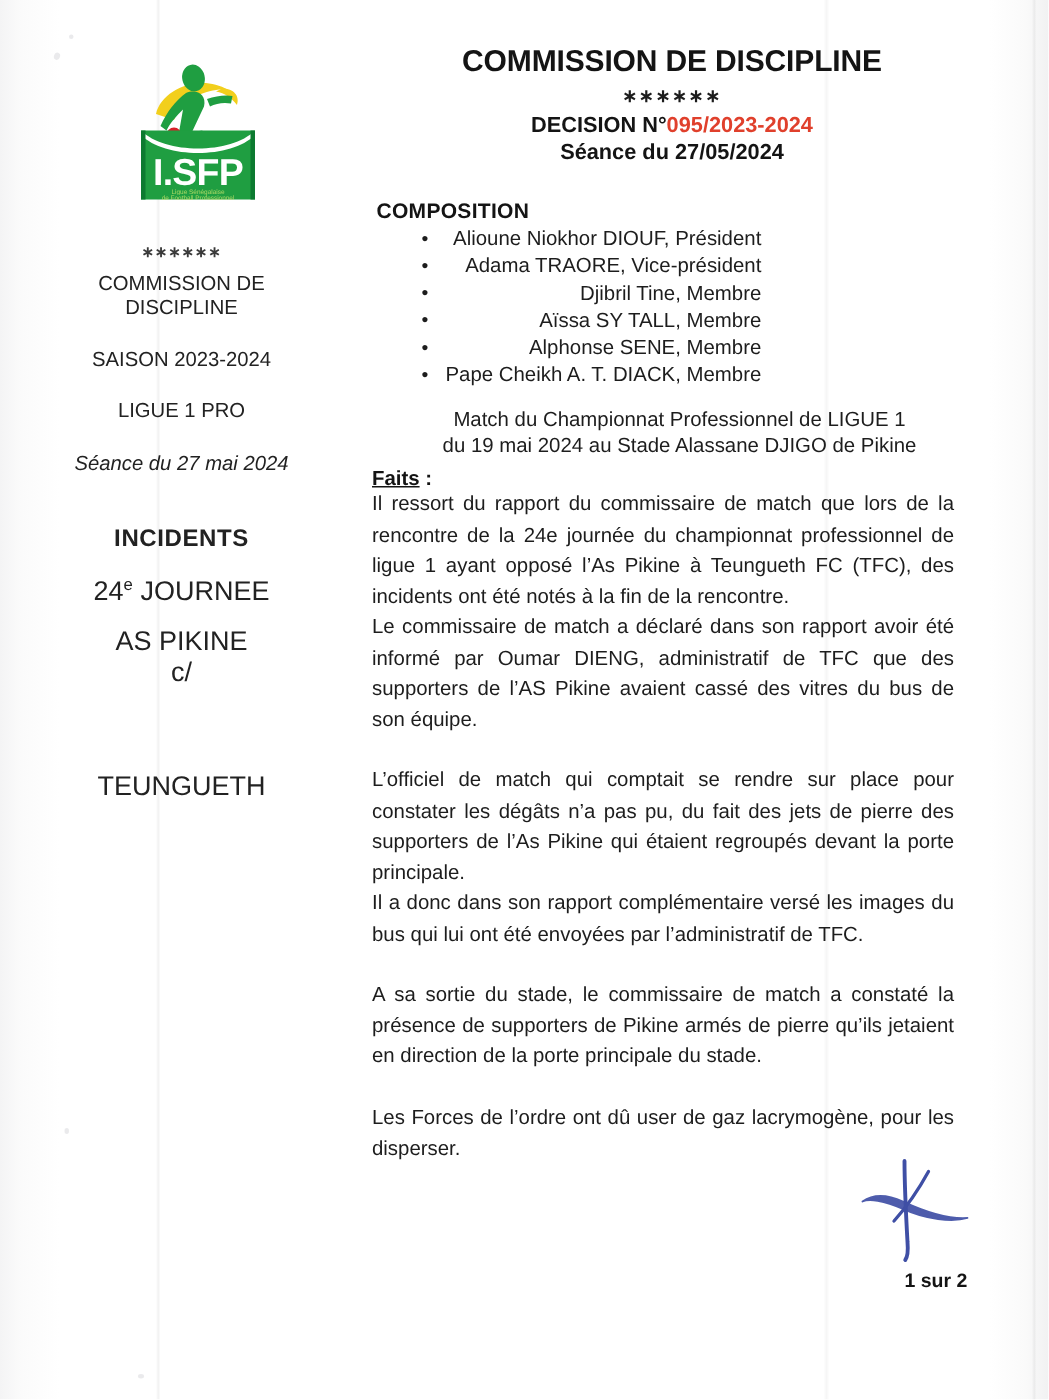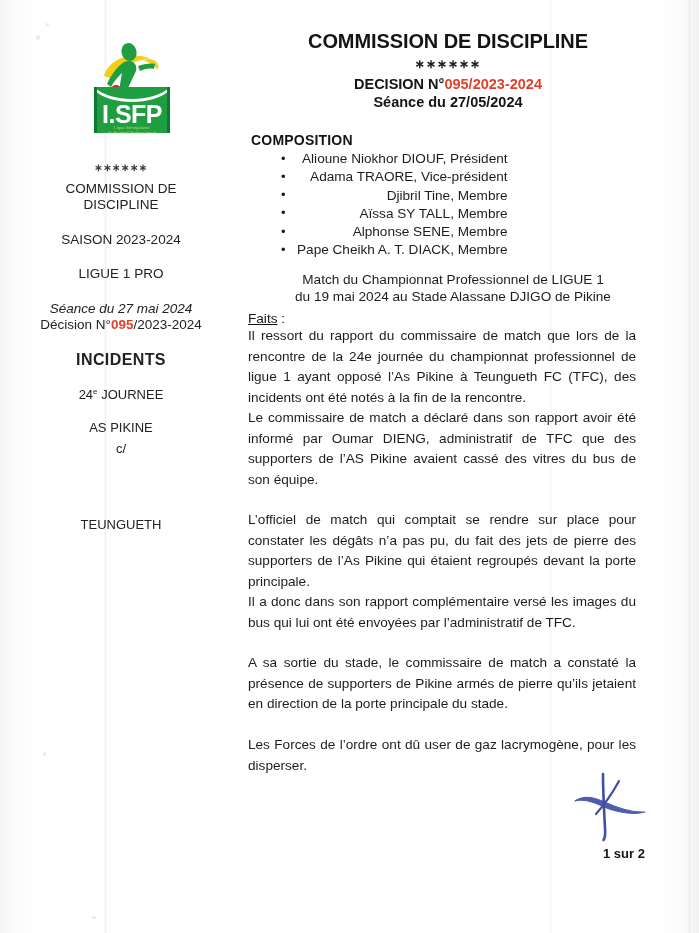--- a/index.html
+++ b/index.html
@@ -76,21 +76,21 @@
     color: #222222;
   }
   .stars-small {
     font-size: 10px;
     letter-spacing: .5px;
     color: #3a3a3a;
     font-weight: 700;
   }
   .sb-line { font-size: 13.5px; line-height: 17px; }
   .sb-bold { font-weight: 700; font-size: 16px; letter-spacing: .4px; }
-  .sb-big  { font-size: 13px; line-height: 21px; }
+  .sb-big  { font-size: 18px; line-height: 21px; }
   .red { color: #e0402c; font-weight: 700; }
   .sup { font-size: 0.62em; vertical-align: super; line-height: 0; }
 
   
   #right-col {
     position: absolute;
     left: 243px;
     top: 0;
     width: 456px;
     height: 799px;
@@ -172,21 +172,21 @@
     font-size: 13.6px;
     color: #1d1d1d;
   }
   #match-1 { top: 272px; }
   #match-2 { top: 289px; }
 
   #faits-head {
     position: absolute;
     left: 5px; top: 311px;
     font-size: 13.6px;
-    font-weight: 400;
+    font-weight: 700;
     color: #141414;
   }
   #faits-head .u { text-decoration: underline; text-underline-offset: 1px; }
 
   .body-par {
     position: absolute;
     left: 5px;
     width: 388px;
     font-size: 13.6px;
     line-height: 20.5px;
@@ -267,23 +267,20 @@
 
     <div class="sidebar-text sb-line" style="top:180px;">COMMISSION DE</div>
     <div class="sidebar-text sb-line" style="top:196px;">DISCIPLINE</div>
 
     <div class="sidebar-text sb-line" style="top:231px;">SAISON 2023-2024</div>
 
     <div class="sidebar-text sb-line" style="top:265px;">LIGUE 1 PRO</div>
 
     <div class="sidebar-text sb-line" style="top:300px;font-style:italic;">Séance du 27 mai 2024</div>
 
-    <div class="sidebar-text sb-line" style="top:316px;">
-      <span>Décision N°</span><span class="red">095</span><span>/2023-2024</span>
-    </div>
 
     <div class="sidebar-text sb-bold" style="top:351px;">INCIDENTS</div>
 
     <div class="sidebar-text sb-big" style="top:384px;">
       <span>24</span><span class="sup">e</span>
       <span>JOURNEE</span>
     </div>
 
     <div class="sidebar-text sb-big" style="top:417px;">AS PIKINE</div>
     <div class="sidebar-text sb-big" style="top:438px;">c/</div>

